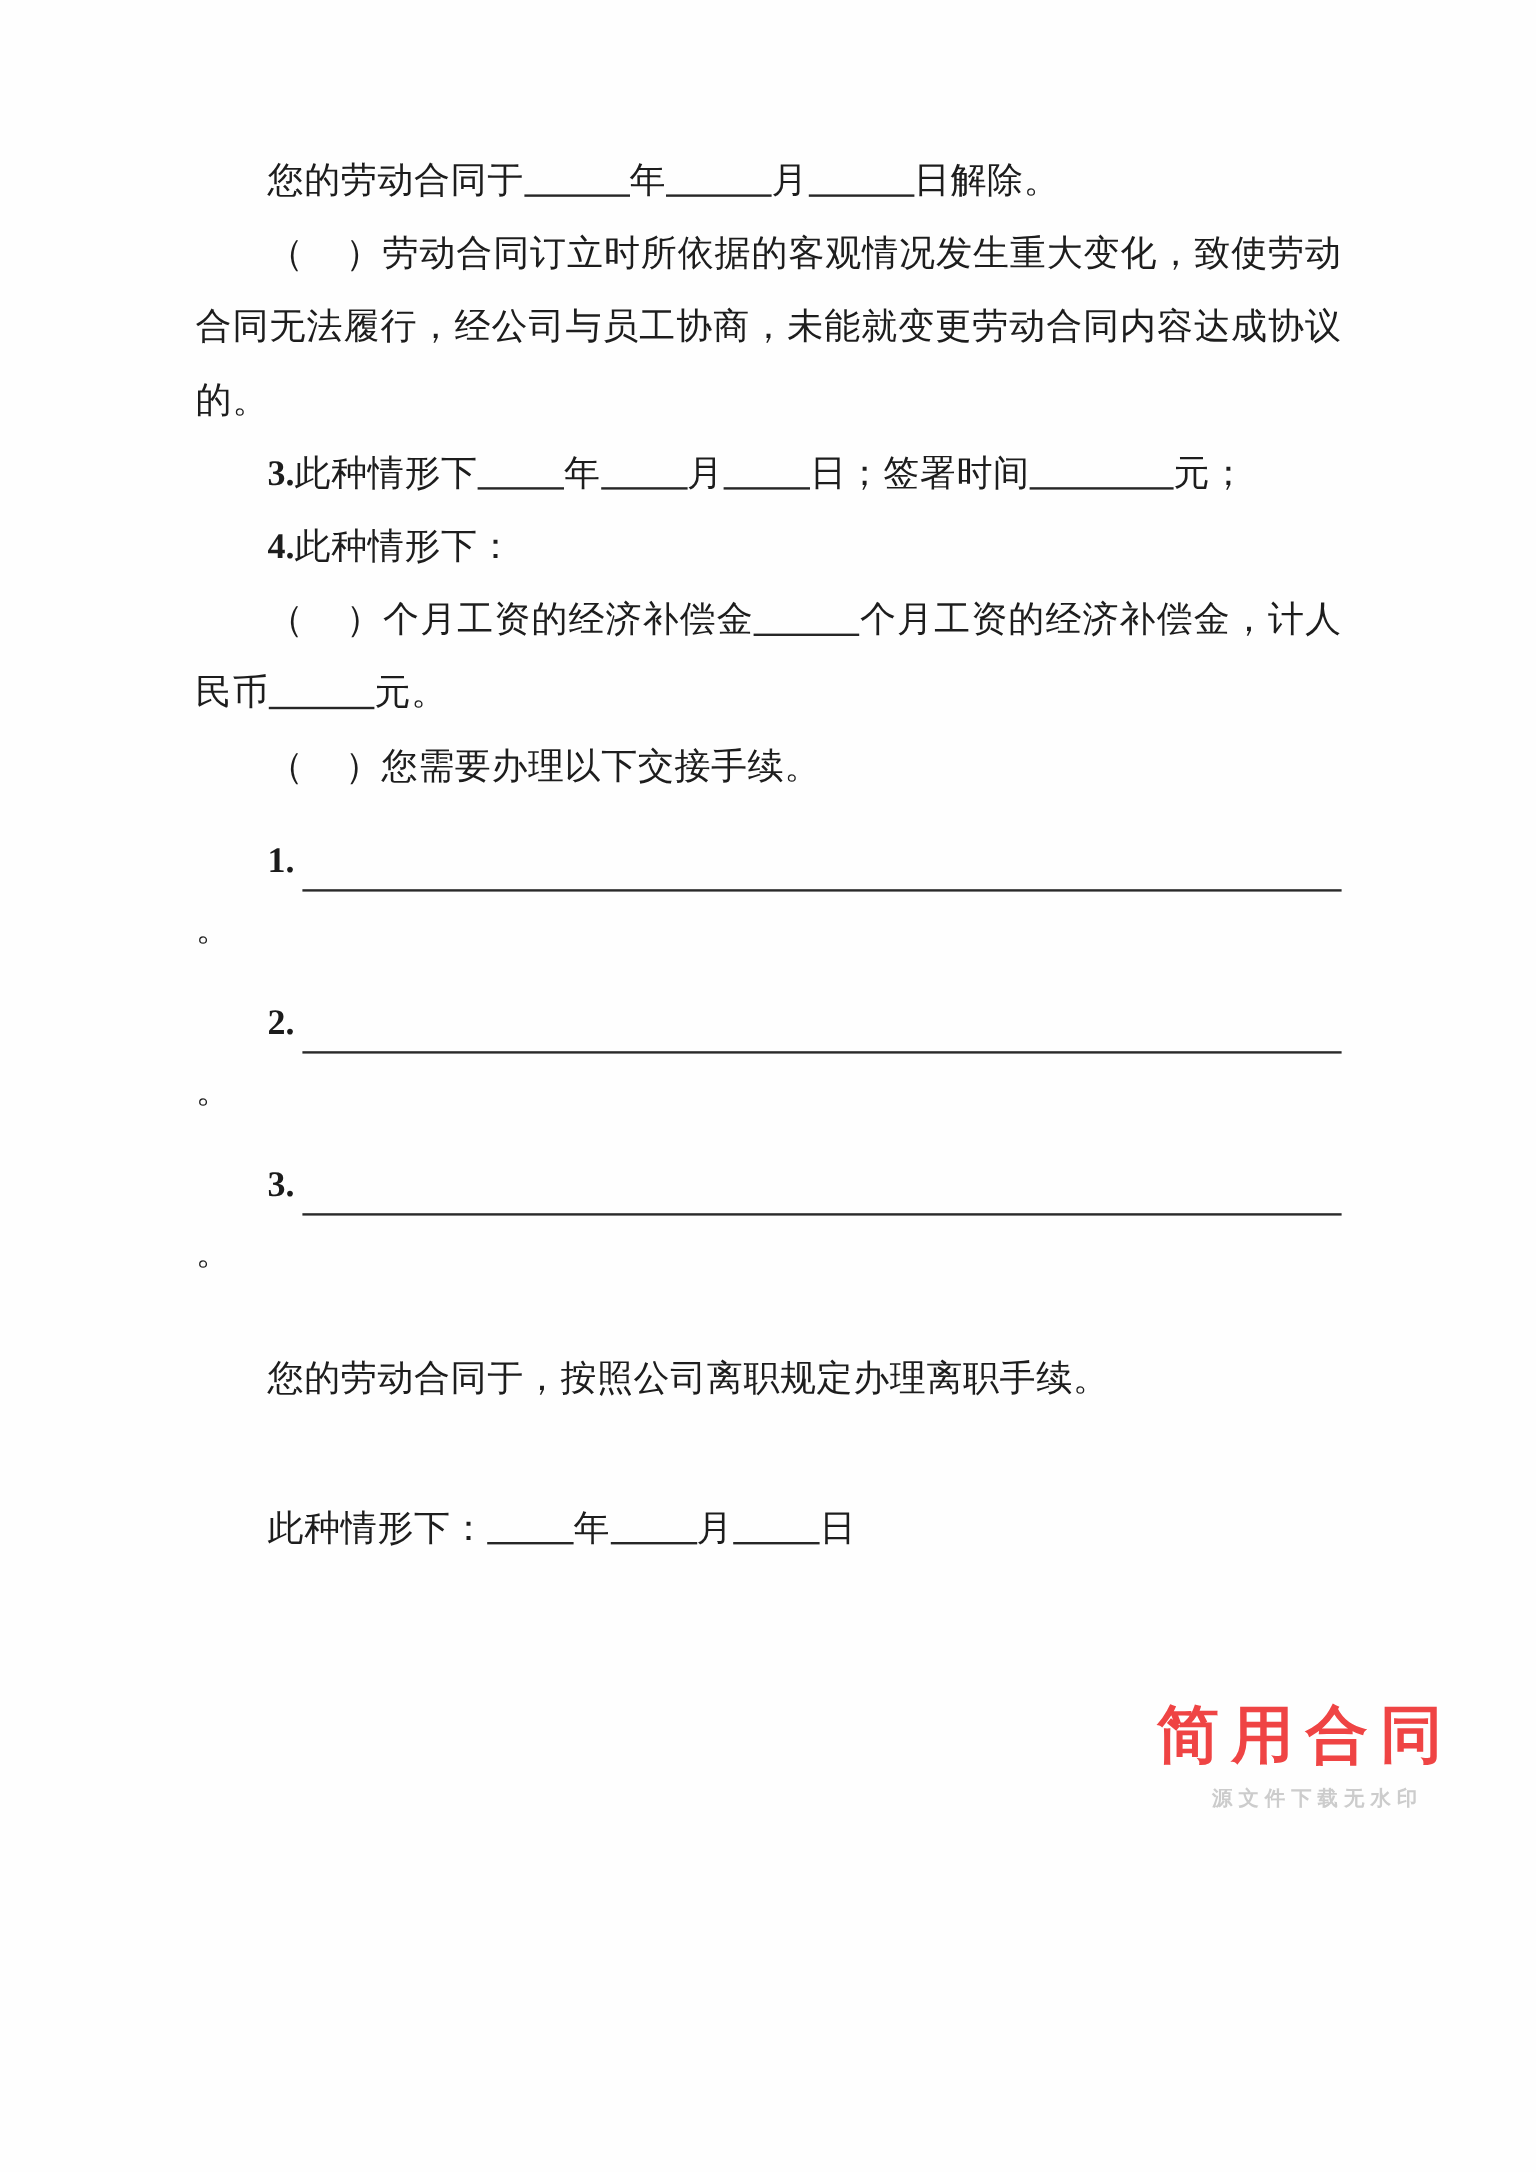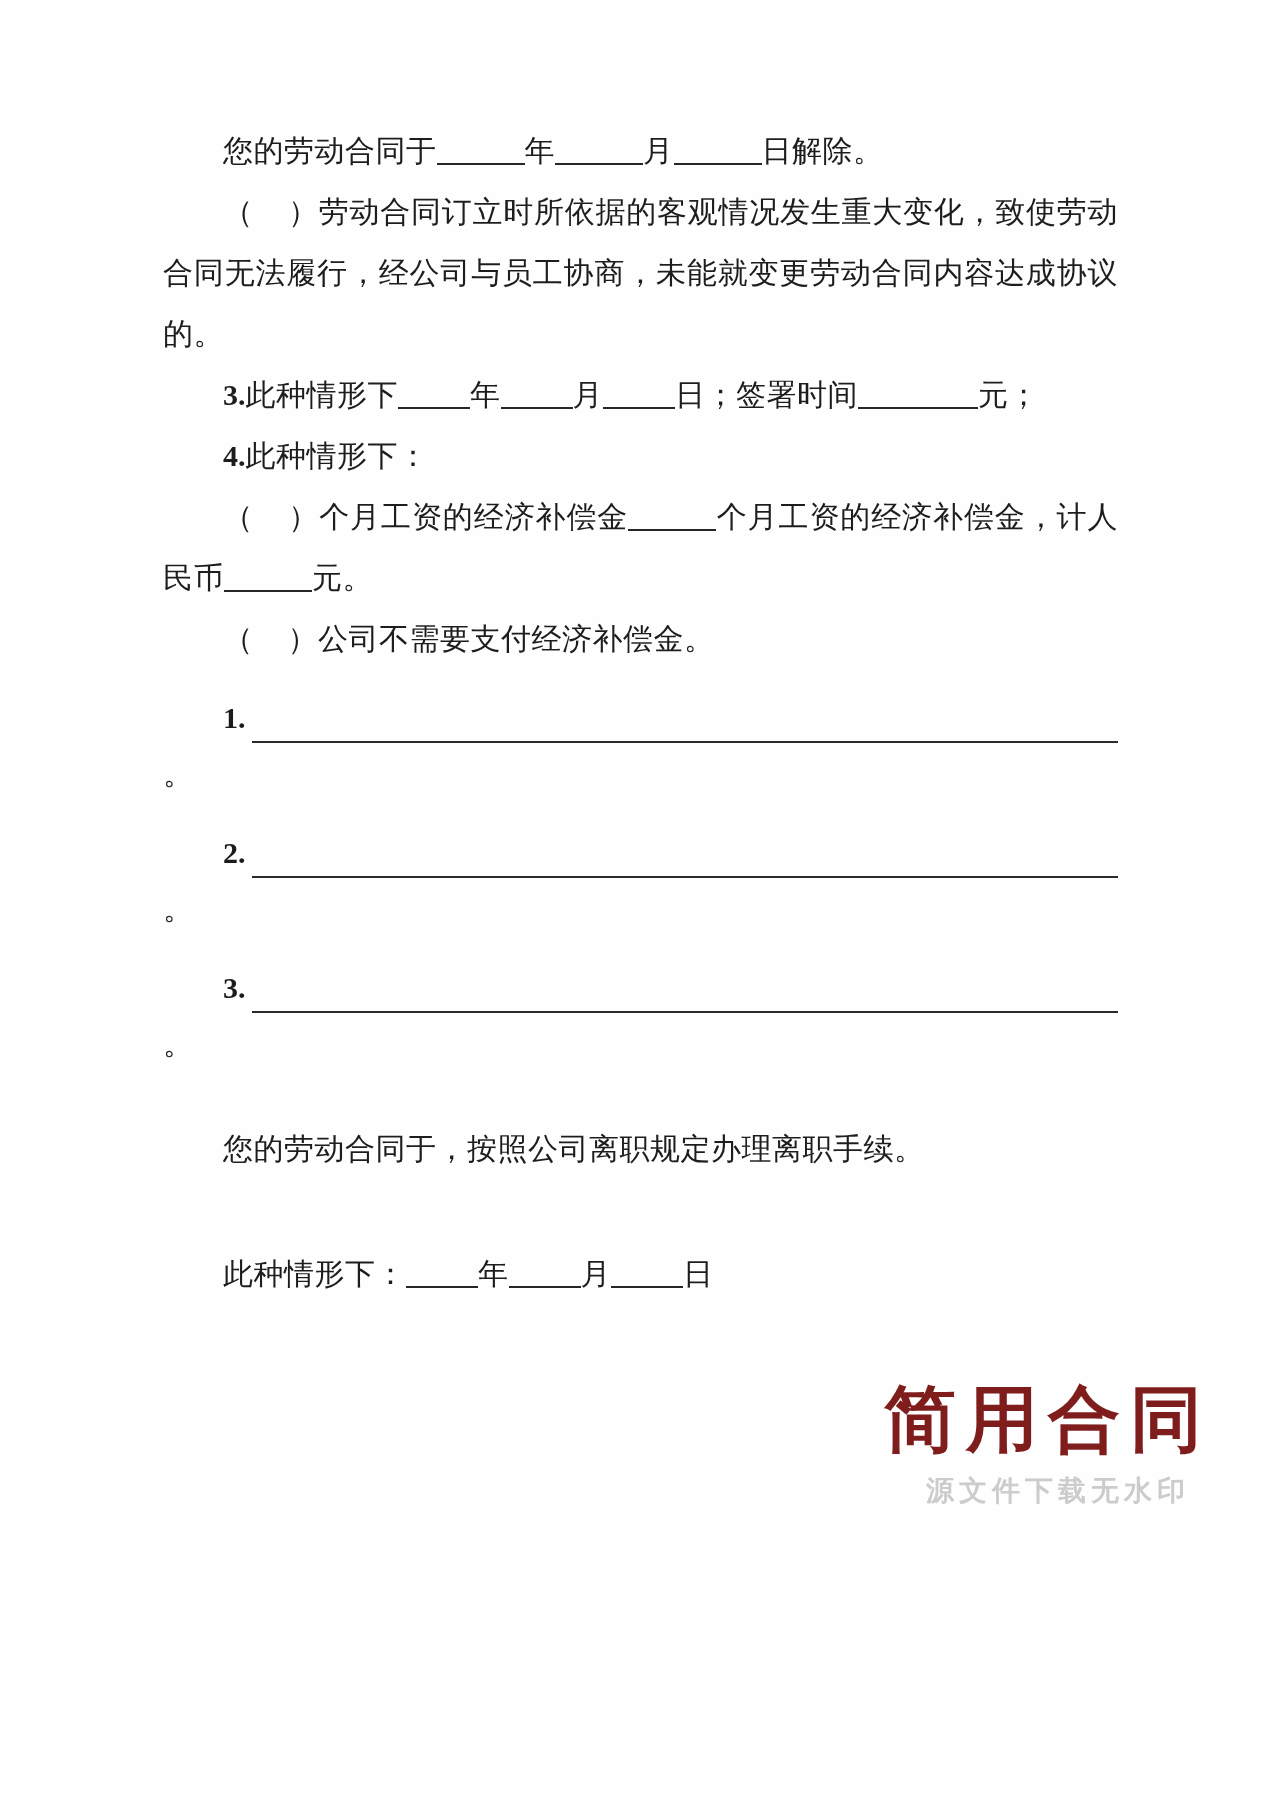--- a/index.html
+++ b/index.html
@@ -99,29 +99,29 @@
   .watermark {
     position: absolute;
     right: 68px;
     bottom: 300px;
     text-align: center;
     user-select: none;
   }
   .watermark .wm-main {
     font-family: "Liberation Sans", "DejaVu Sans", sans-serif;
     font-weight: 700;
-    font-size: 72px;
+    font-size: 52px;
     letter-spacing: 10px;
-    color: #7f1d1d;
+    color: #ef4444;
     line-height: 1.18;
   }
   .watermark .wm-sub {
     font-family: "Liberation Sans", "DejaVu Sans", sans-serif;
     font-weight: 700;
-    font-size: 28px;
+    font-size: 17px;
     letter-spacing: 5px;
     color: #cccccc;
     margin-top: 10px;
     margin-left: 20px;
   }
 </style>
 </head>
 <body>
 
 <div class="page">
@@ -132,21 +132,21 @@
 
     <p class="para indent"><span>（</span><span class="paren-gap"></span><span>）</span><span>劳动合同订立时所依据的客观情况发生重大变化，致使劳动合同无法履行，经公司与员工协商，未能就变更劳动合同内容达成协议的。</span></p>
 
 
     <p class="para indent"><span class="num">3.</span><span>此种情形下</span><span class="fill w-s"></span><span>年</span><span class="fill w-s"></span><span>月</span><span class="fill w-s"></span><span>日；签署时间</span><span class="fill w-l"></span><span>元；</span></p>
 
     <p class="para indent"><span class="num">4.</span><span>此种情形下：</span></p>
 
     <p class="para indent"><span>（</span><span class="paren-gap"></span><span>）</span><span>个月工资的经济补偿金</span><span class="fill w-m"></span><span>个月工资的经济补偿金，计人民币</span><span class="fill w-m"></span><span>元。</span></p>
 
-    <p class="para indent"><span>（</span><span class="paren-gap"></span><span>）</span><span>公司不需要支付经济补偿金。</span></p>
+    <p class="para indent"><span>（</span><span class="paren-gap"></span><span>）</span><span>您需要办理以下交接手续。</span></p>
 
 
     <div class="gap-sm"></div>
 
     <div class="blank-row">
       <span class="idx">1.</span>
       <span class="long-rule"></span>
     </div>
     <p class="hang-period">。</p>
 

